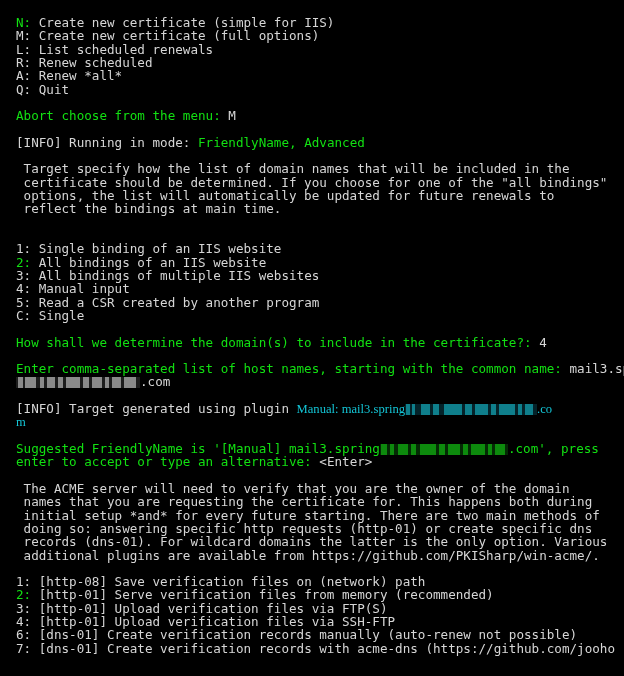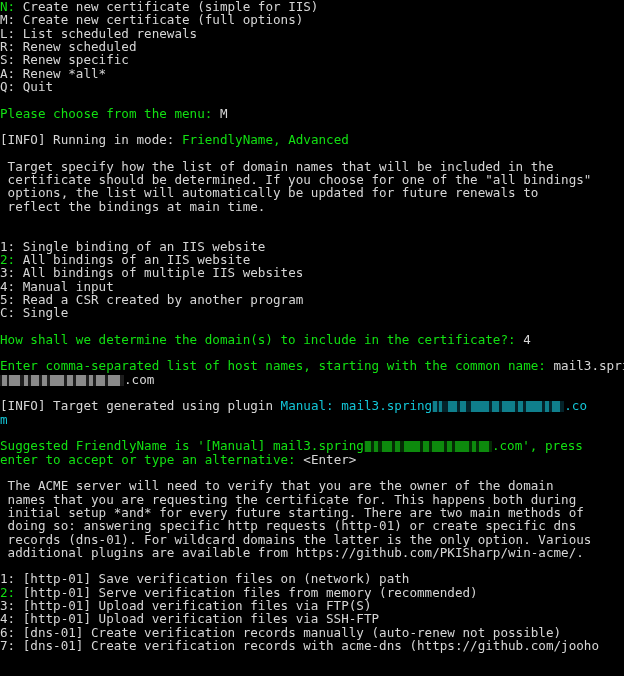--- a/index.html
+++ b/index.html
@@ -7,34 +7,34 @@
   body{
     width:624px;height:676px;overflow:hidden;
     font-family:"DejaVu Sans Mono","Liberation Mono",monospace;
     font-size:12.6px;
     line-height:13.32px;
     color:#d6d6d6;
     -webkit-font-smoothing:none;
   }
   #screen{
     width:624px;height:676px;
-    padding:0;
+    padding:16px;
     box-sizing:border-box;
     position:relative;
   }
   .ln{
     white-space:pre;
     height:13.32px;
     letter-spacing:0px;
     overflow:visible;
   }
   .blank{height:13.32px;}
   .g{color:#12e012;}
   .w{color:#d6d6d6;}
-  .c{color:#13c5d6;}
+  .c{color:#13c5d6;font-family:Liberation Serif, serif;}
   .key-g{color:#12e012;}
   .key-w{color:#d6d6d6;}
 
   
   .redact{
     display:inline-block;
     vertical-align:-2px;
     height:11px;
     position:relative;
     overflow:hidden;
@@ -53,27 +53,26 @@
 </style>
 </head>
 <body>
 
 <div id="screen">
 
   <div class="ln"><span class="key-g">N:</span><span class="w"> Create new certificate (simple for IIS)</span></div>
   <div class="ln"><span class="key-w">M:</span><span class="w"> Create new certificate (full options)</span></div>
   <div class="ln"><span class="key-w">L:</span><span class="w"> List scheduled renewals</span></div>
   <div class="ln"><span class="key-w">R:</span><span class="w"> Renew scheduled</span></div>
-  <div class="ln"><span class="key-w">S:</span><span class="w"> Renew specific</span></div>
   <div class="ln"><span class="key-w">A:</span><span class="w"> Renew *all*</span></div>
   <div class="ln"><span class="key-w">Q:</span><span class="w"> Quit</span></div>
 
   <div class="blank"></div>
 
-  <div class="ln"><span class="g">Please choose from the menu: </span><span class="w">M</span></div>
+  <div class="ln"><span class="g">Abort choose from the menu: </span><span class="w">M</span></div>
 
   <div class="blank"></div>
 
   <div class="ln"><span class="w">[INFO] </span><span class="w">Running in mode: </span><span class="g">FriendlyName, Advanced</span></div>
 
   <div class="blank"></div>
 
   <div class="ln w"> Target specify how the list of domain names that will be included in the</div>
   <div class="ln w"> certificate should be determined. If you choose for one of the "all bindings"</div>
   <div class="ln w"> options, the list will automatically be updated for future renewals to</div>
@@ -118,20 +117,20 @@
 
   <div class="ln w"> The ACME server will need to verify that you are the owner of the domain</div>
   <div class="ln w"> names that you are requesting the certificate for. This happens both during</div>
   <div class="ln w"> initial setup *and* for every future starting. There are two main methods of</div>
   <div class="ln w"> doing so: answering specific http requests (http-01) or create specific dns</div>
   <div class="ln w"> records (dns-01). For wildcard domains the latter is the only option. Various</div>
   <div class="ln w"> additional plugins are available from https://github.com/PKISharp/win-acme/.</div>
 
   <div class="blank"></div>
 
-  <div class="ln"><span class="key-w">1:</span><span class="w"> [http-01] Save verification files on (network) path</span></div>
+  <div class="ln"><span class="key-w">1:</span><span class="w"> [http-08] Save verification files on (network) path</span></div>
   <div class="ln"><span class="key-g">2:</span><span class="w"> [http-01] Serve verification files from memory (recommended)</span></div>
   <div class="ln"><span class="key-w">3:</span><span class="w"> [http-01] Upload verification files via FTP(S)</span></div>
   <div class="ln"><span class="key-w">4:</span><span class="w"> [http-01] Upload verification files via SSH-FTP</span></div>
   <div class="ln"><span class="key-w">6:</span><span class="w"> [dns-01] Create verification records manually (auto-renew not possible)</span></div>
   <div class="ln"><span class="key-w">7:</span><span class="w"> [dns-01] Create verification records with acme-dns (https://github.com/jooho</span></div>
 
 </div>
 
 </body></html>

